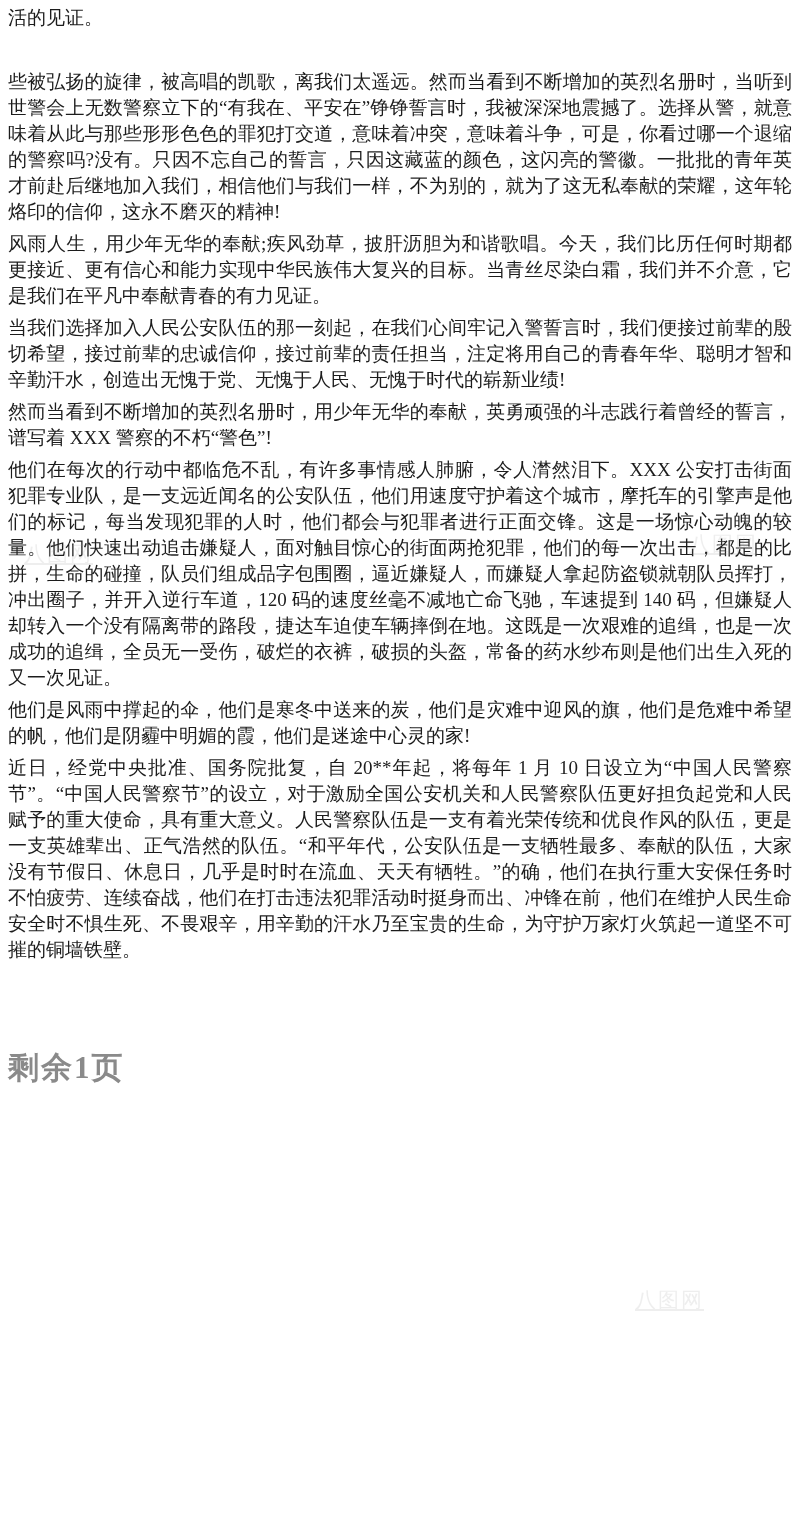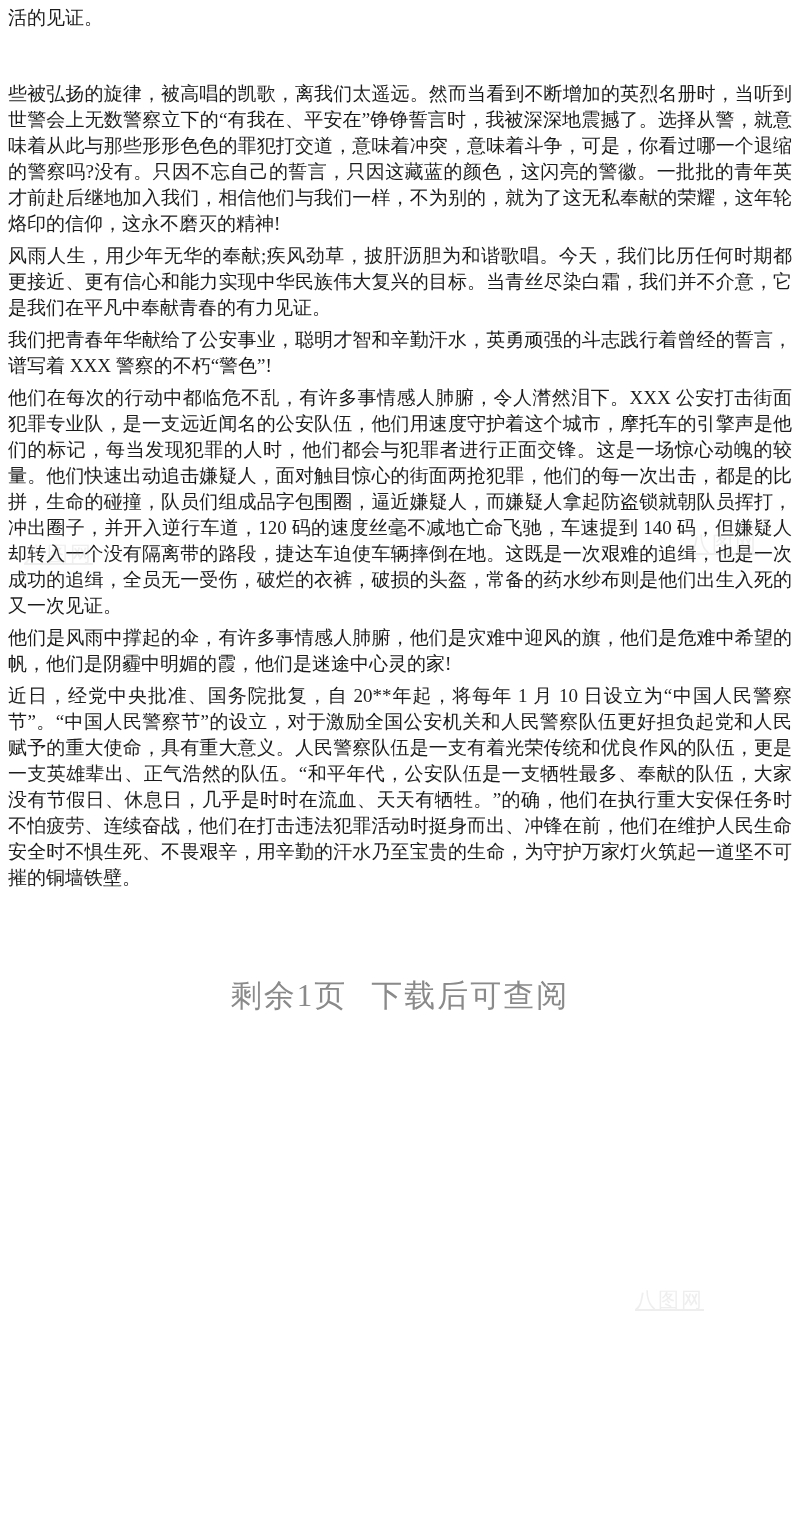--- a/index.html
+++ b/index.html
@@ -20,29 +20,28 @@
   }
   p.para {
     margin: 0 0 6px 0;
     font-size: 19px;
     line-height: 26px;
     text-align: justify;
     text-justify: inter-ideograph;
     word-break: break-all;
   }
   p.gap-before {
-    margin-top: 50px;
+    margin-top: 38px;
   }
   .footer {
     margin-top: 84px;
     display: flex;
-    justify-content: center;
     align-items: baseline;
-    gap: 24px;
-    font-weight: normal;
+    gap: 46px;
+    font-weight: bold;
     font-size: 31px;
     color: #8a8a8a;
     letter-spacing: 2px;
   }
   .watermark {
     position: absolute;
     color: #9a9a9a;
     opacity: 0.16;
     font-size: 21px;
     letter-spacing: 2px;
@@ -55,27 +54,27 @@
   .wm-3 { top: 1286px; right: 96px; }
 </style>
 </head>
 <body>
 
 <div class="page">
 
   <p class="para">活的见证。</p>
   <p class="para gap-before">些被弘扬的旋律，被高唱的凯歌，离我们太遥远。然而当看到不断增加的英烈名册时，当听到世警会上无数警察立下的“有我在、平安在”铮铮誓言时，我被深深地震撼了。选择从警，就意味着从此与那些形形色色的罪犯打交道，意味着冲突，意味着斗争，可是，你看过哪一个退缩的警察吗?没有。只因不忘自己的誓言，只因这藏蓝的颜色，这闪亮的警徽。一批批的青年英才前赴后继地加入我们，相信他们与我们一样，不为别的，就为了这无私奉献的荣耀，这年轮烙印的信仰，这永不磨灭的精神!</p>
   <p class="para">风雨人生，用少年无华的奉献;疾风劲草，披肝沥胆为和谐歌唱。今天，我们比历任何时期都更接近、更有信心和能力实现中华民族伟大复兴的目标。当青丝尽染白霜，我们并不介意，它是我们在平凡中奉献青春的有力见证。</p>
-  <p class="para">我们把青春年华献给了公安事业，聪明才智和辛勤汗水，英勇顽强的斗志践行着曾经的誓言，谱写着 XXX 警察的不朽“警色”!</p>
+  <p class="para">当我们选择加入人民公安队伍的那一刻起，在我们心间牢记入警誓言时，我们便接过前辈的殷切希望，接过前辈的忠诚信仰，接过前辈的责任担当，注定将用自己的青春年华、聪明才智和辛勤汗水，创造出无愧于党、无愧于人民、无愧于时代的崭新业绩!</p>
+  <p class="para">然而当看到不断增加的英烈名册时，用少年无华的奉献，英勇顽强的斗志践行着曾经的誓言，谱写着 XXX 警察的不朽“警色”!</p>
   <p class="para">他们在每次的行动中都临危不乱，有许多事情感人肺腑，令人潸然泪下。XXX 公安打击街面犯罪专业队，是一支远近闻名的公安队伍，他们用速度守护着这个城市，摩托车的引擎声是他们的标记，每当发现犯罪的人时，他们都会与犯罪者进行正面交锋。这是一场惊心动魄的较量。他们快速出动追击嫌疑人，面对触目惊心的街面两抢犯罪，他们的每一次出击，都是的比拼，生命的碰撞，队员们组成品字包围圈，逼近嫌疑人，而嫌疑人拿起防盗锁就朝队员挥打，冲出圈子，并开入逆行车道，120 码的速度丝毫不减地亡命飞驰，车速提到 140 码，但嫌疑人却转入一个没有隔离带的路段，捷达车迫使车辆摔倒在地。这既是一次艰难的追缉，也是一次成功的追缉，全员无一受伤，破烂的衣裤，破损的头盔，常备的药水纱布则是他们出生入死的又一次见证。</p>
-  <p class="para">他们是风雨中撑起的伞，有许多事情感人肺腑，他们是灾难中迎风的旗，他们是危难中希望的帆，他们是阴霾中明媚的霞，他们是迷途中心灵的家!</p>
+  <p class="para">他们是风雨中撑起的伞，他们是寒冬中送来的炭，他们是灾难中迎风的旗，他们是危难中希望的帆，他们是阴霾中明媚的霞，他们是迷途中心灵的家!</p>
   <p class="para">近日，经党中央批准、国务院批复，自 20**年起，将每年 1 月 10 日设立为“中国人民警察节”。“中国人民警察节”的设立，对于激励全国公安机关和人民警察队伍更好担负起党和人民赋予的重大使命，具有重大意义。人民警察队伍是一支有着光荣传统和优良作风的队伍，更是一支英雄辈出、正气浩然的队伍。“和平年代，公安队伍是一支牺牲最多、奉献的队伍，大家没有节假日、休息日，几乎是时时在流血、天天有牺牲。”的确，他们在执行重大安保任务时不怕疲劳、连续奋战，他们在打击违法犯罪活动时挺身而出、冲锋在前，他们在维护人民生命安全时不惧生死、不畏艰辛，用辛勤的汗水乃至宝贵的生命，为守护万家灯火筑起一道坚不可摧的铜墙铁壁。</p>
 
   <div class="footer">
     <span>剩余1页</span>
-    <span>下载后可查阅</span>
   </div>
 
   <span class="watermark wm-1">八图网</span>
   <span class="watermark wm-2">八图网</span>
   <span class="watermark wm-3">八图网</span>
 
 </div>
 
 </body></html>

